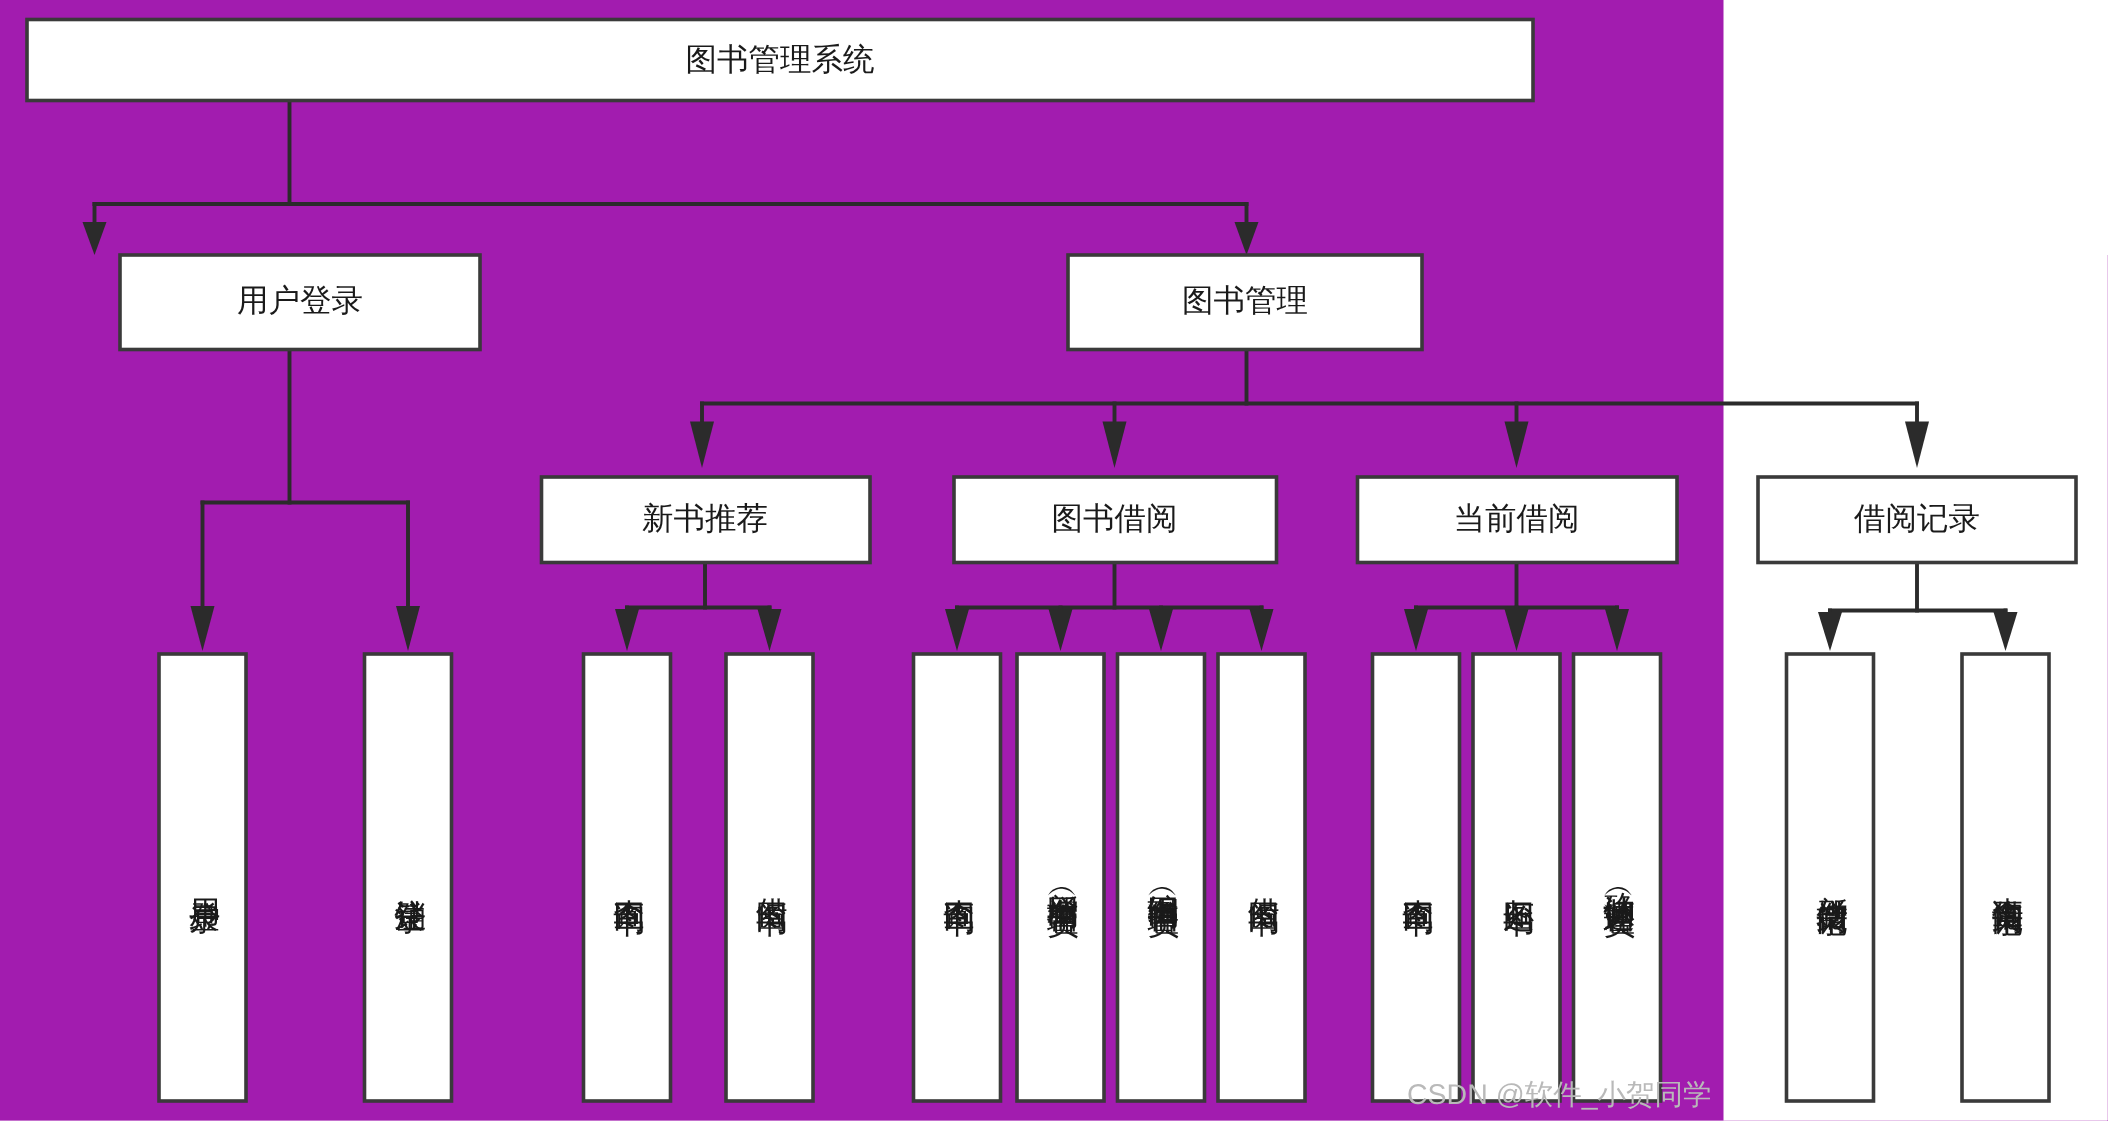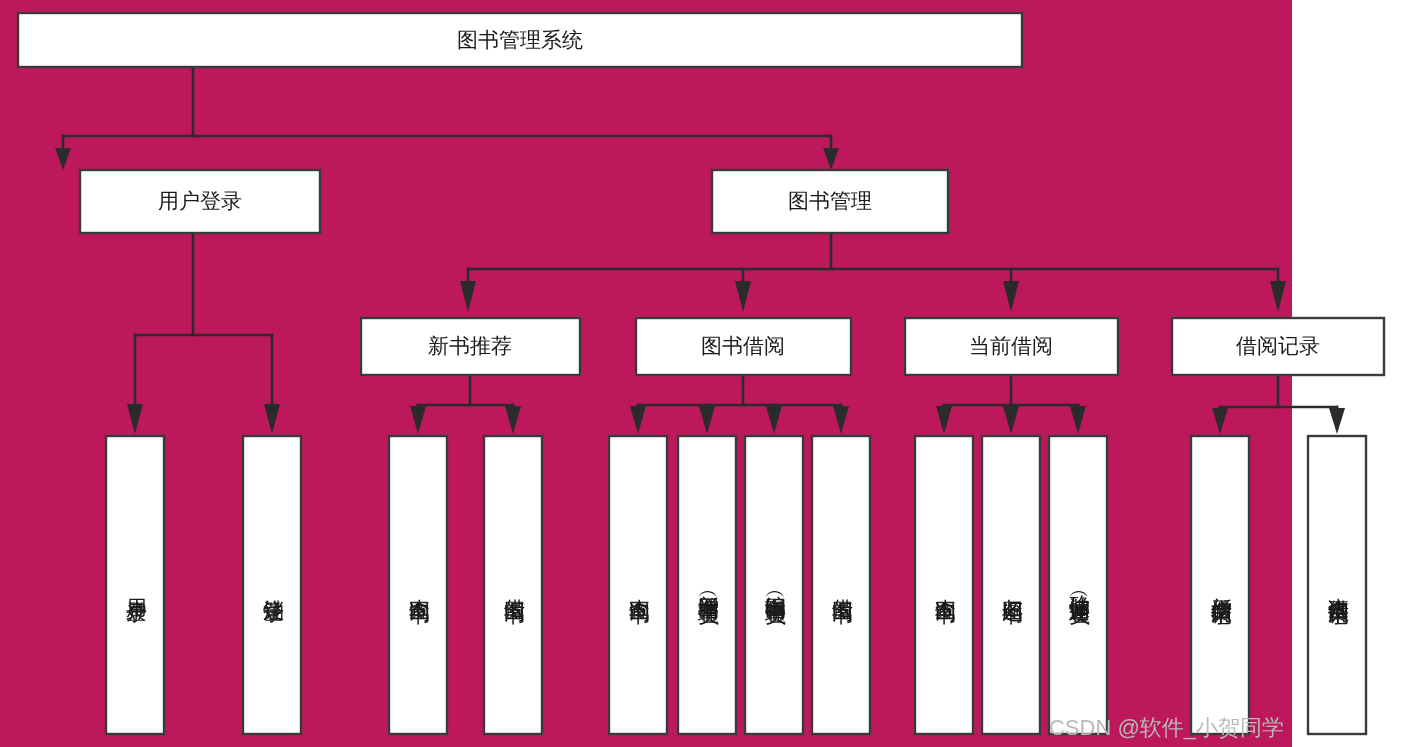--- a/index.html
+++ b/index.html
@@ -8,23 +8,23 @@
     background: #ffffff;
   }
   body {
     width: 1405px;
     height: 747px;
     font-family: "Liberation Sans", "DejaVu Sans", sans-serif;
     overflow: hidden;
   }
   #diagram-root {
     position: relative;
-    width: 1292px;
+    width: 1149px;
     height: 747px;
-    background: #be185d;
+    background: #a21caf;
   }
   svg.diagram-canvas {
     position: absolute;
     top: 0;
     left: 0;
     width: 1405px;
     height: 747px;
   }
   .node-box {
     fill: #ffffff;
@@ -56,21 +56,21 @@
     dominant-baseline: middle;
     writing-mode: vertical-rl;
     glyph-orientation-vertical: 0;
     letter-spacing: 1.5px;
   }
   .watermark-text {
     position: absolute;
     right: 8px;
     bottom: 4px;
     font-family: "Liberation Sans", "DejaVu Sans", sans-serif;
-    font-size: 22px;
+    font-size: 19px;
     color: #b9b9b9;
     white-space: nowrap;
     user-select: none;
   }
 </style>
 </head>
 <body>
 
 <div id="diagram-root">
 

